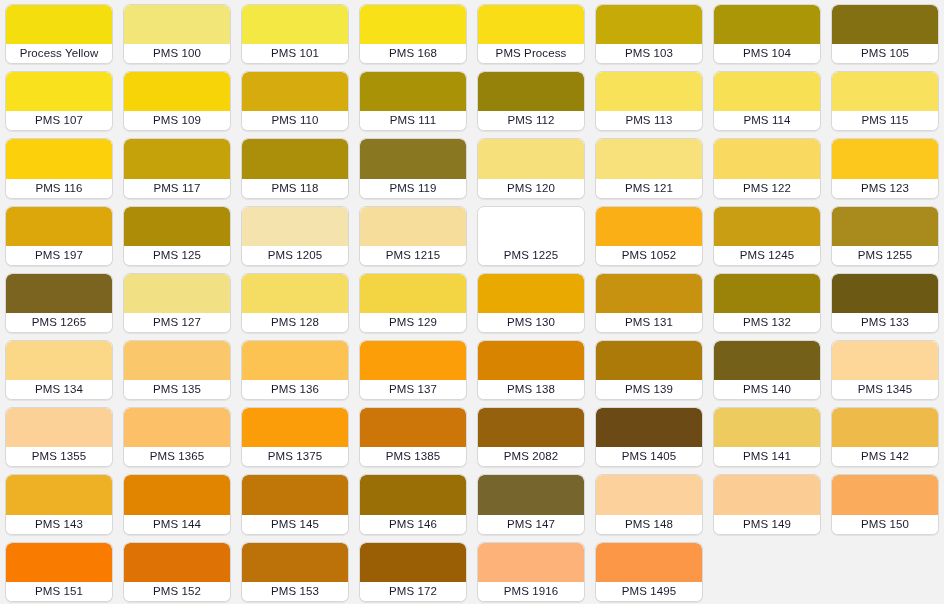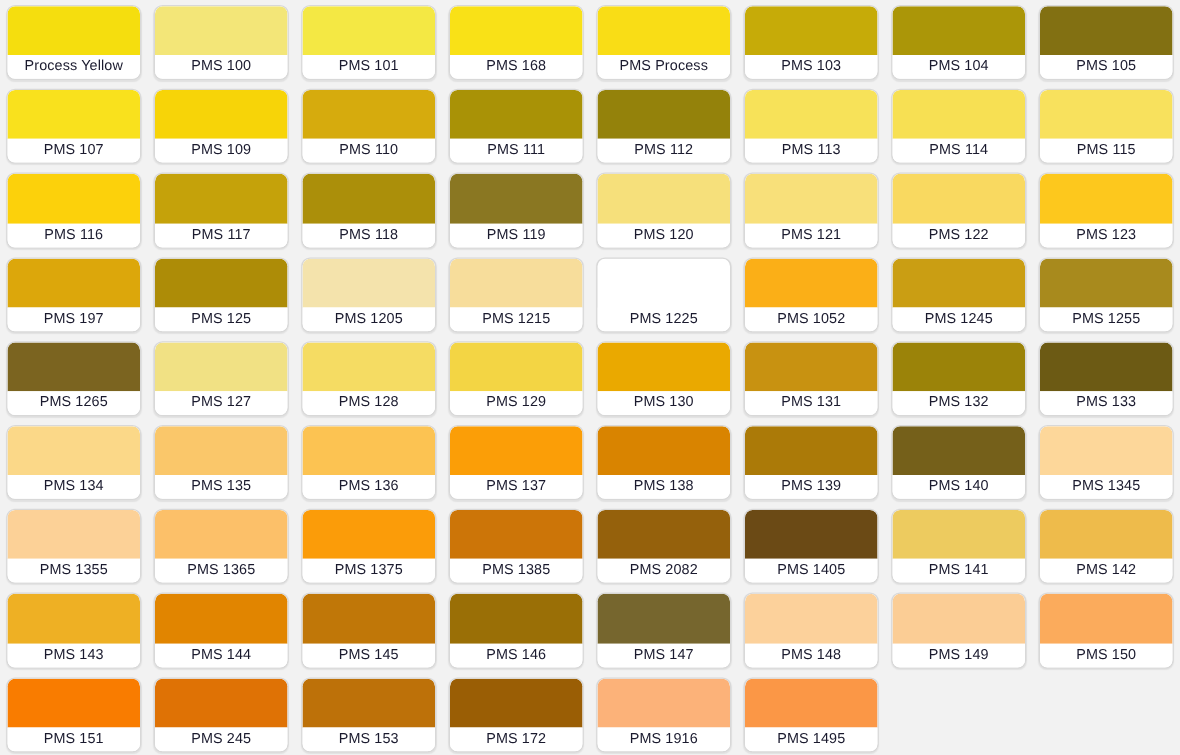--- a/index.html
+++ b/index.html
@@ -452,21 +452,21 @@
     </div>
     <div class="swatch-cell">
       <div class="swatch-card">
         <div class="swatch-color" style="background-color: rgb(249, 124, 0);"></div>
         <div class="swatch-label">PMS 151</div>
       </div>
     </div>
     <div class="swatch-cell">
       <div class="swatch-card">
         <div class="swatch-color" style="background-color: rgb(223, 114, 5);"></div>
-        <div class="swatch-label">PMS 245</div>
+        <div class="swatch-label">PMS 152</div>
       </div>
     </div>
     <div class="swatch-cell">
       <div class="swatch-card">
         <div class="swatch-color" style="background-color: rgb(189, 113, 9);"></div>
         <div class="swatch-label">PMS 153</div>
       </div>
     </div>
     <div class="swatch-cell">
       <div class="swatch-card">

